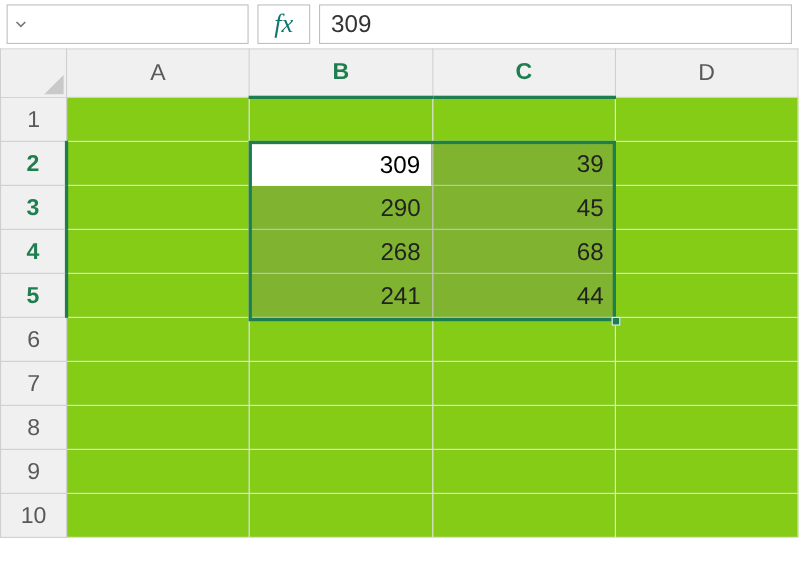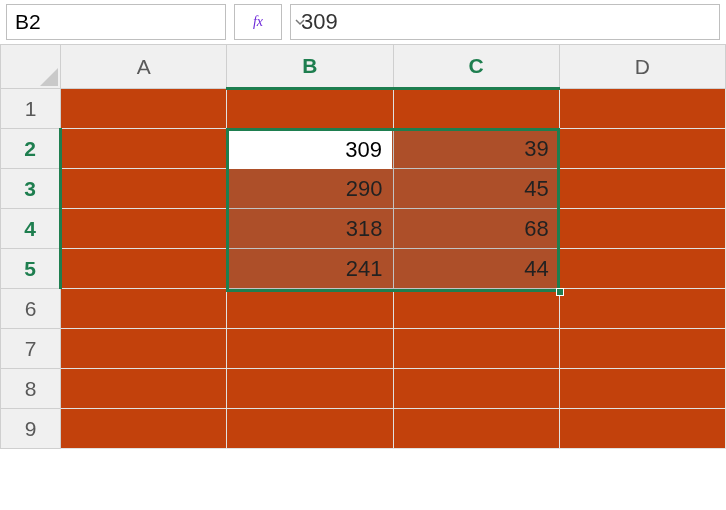--- a/index.html
+++ b/index.html
@@ -48,22 +48,22 @@
     width: 48px;
     height: 36px;
     border: 1px solid #bfbfbf;
     background: #fff;
     display: flex;
     align-items: center;
     justify-content: center;
   }
   .fx-label {
     font-style: italic;
-    font-size: 14px;
-    color: #6d28d9;
+    font-size: 24px;
+    color: #0f766e;
     font-family: "Times New Roman", serif;
   }
   .formula-input-wrap {
     flex: 1;
     height: 36px;
     border: 1px solid #bfbfbf;
     background: #fff;
     display: flex;
     align-items: center;
     padding: 0 8px;
@@ -121,21 +121,21 @@
     font-weight: bold;
     border-right: 3px solid #1e7e4f;
   }
   td.cell {
     border: 1px solid #e1e1e1;
     height: 40px;
     font-size: 22px;
     color: #000;
     text-align: right;
     padding: 0 10px;
-    background: #c2410c;
+    background: #84cc16;
   }
   .col-w { width: 166px; }
   .selection-overlay {
     position: absolute;
     border: 3px solid #1e7e4f;
     pointer-events: none;
   }
   .sel-bg {
     position: absolute;
     background: rgba(120,120,120,0.28);
@@ -154,21 +154,20 @@
     border: 1px solid #fff;
     pointer-events: auto;
     cursor: crosshair;
   }
 </style>
 </head>
 <body>
 
 <div class="formula-bar">
   <div class="name-box-wrap">
-    <input class="name-box" value="B2" style="">
     <div class="name-box-caret">
       <svg width="12" height="12" viewBox="0 0 12 12">
           <path d="M2 4 L6 8 L10 4" fill="none" stroke="#777" stroke-width="1.5"></path>
         </svg>
     </div>
   </div>
   <div class="fx-box">
     <span class="fx-label">fx</span>
   </div>
   <div class="formula-input-wrap">
@@ -216,21 +215,21 @@
       <tr>
         <th class="row sel">3</th>
         <td class="cell"></td>
         <td class="cell">290</td>
         <td class="cell">45</td>
         <td class="cell"></td>
       </tr>
       <tr>
         <th class="row sel">4</th>
         <td class="cell"></td>
-        <td class="cell">318</td>
+        <td class="cell">268</td>
         <td class="cell">68</td>
         <td class="cell"></td>
       </tr>
       <tr>
         <th class="row sel">5</th>
         <td class="cell"></td>
         <td class="cell">241</td>
         <td class="cell">44</td>
         <td class="cell"></td>
       </tr>
@@ -250,20 +249,27 @@
       </tr>
       <tr>
         <th class="row">8</th>
         <td class="cell"></td>
         <td class="cell"></td>
         <td class="cell"></td>
         <td class="cell"></td>
       </tr>
       <tr>
         <th class="row">9</th>
+        <td class="cell"></td>
+        <td class="cell"></td>
+        <td class="cell"></td>
+        <td class="cell"></td>
+      </tr>
+      <tr>
+        <th class="row">10</th>
         <td class="cell"></td>
         <td class="cell"></td>
         <td class="cell"></td>
         <td class="cell"></td>
       </tr>
     </tbody>
   </table>
 
   <div class="sel-bg" style="left:229px; top:87px; width:330px; height:160px;"></div>
   <div class="active-cell" style="left:229px; top:87px; width:163px; height:38px;"></div>

